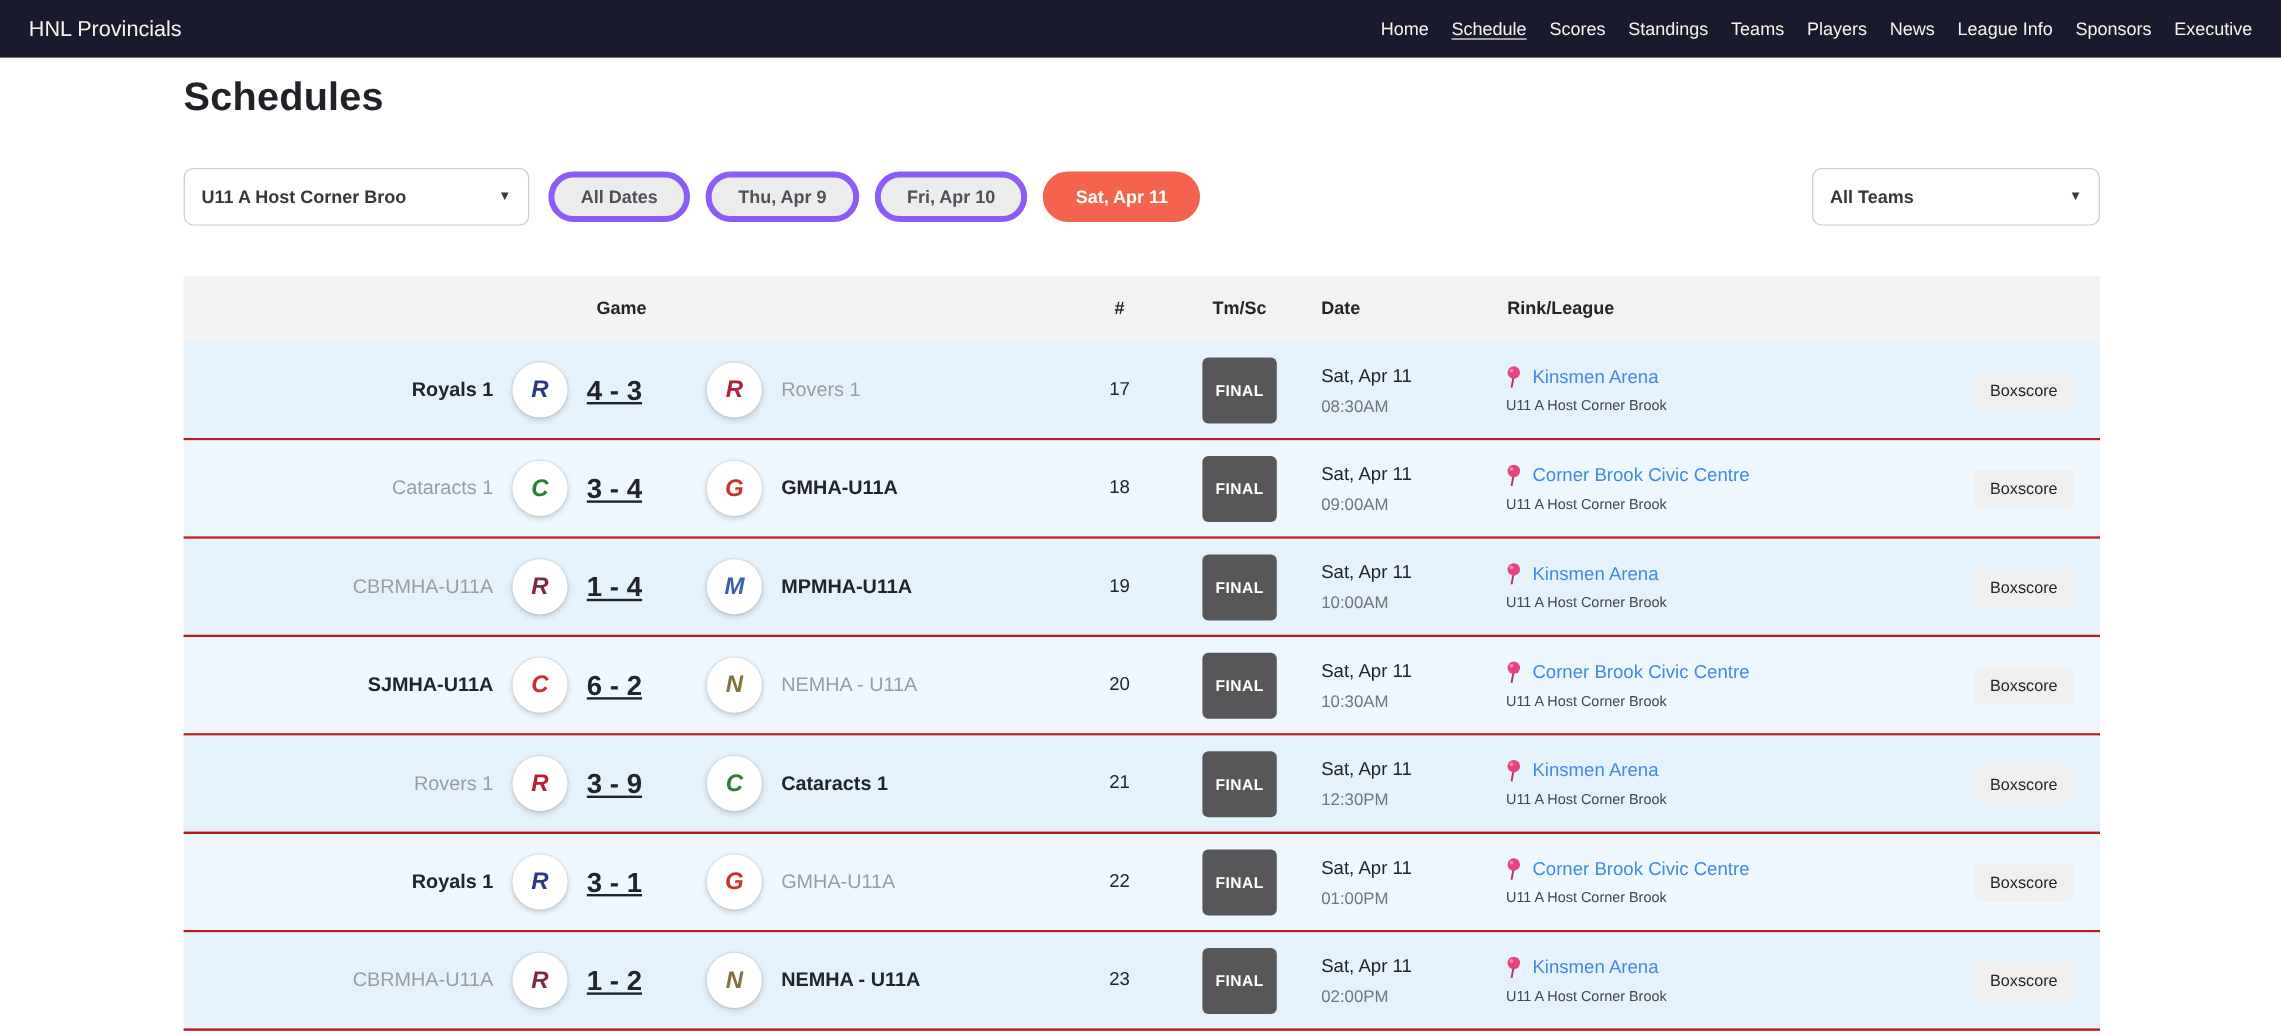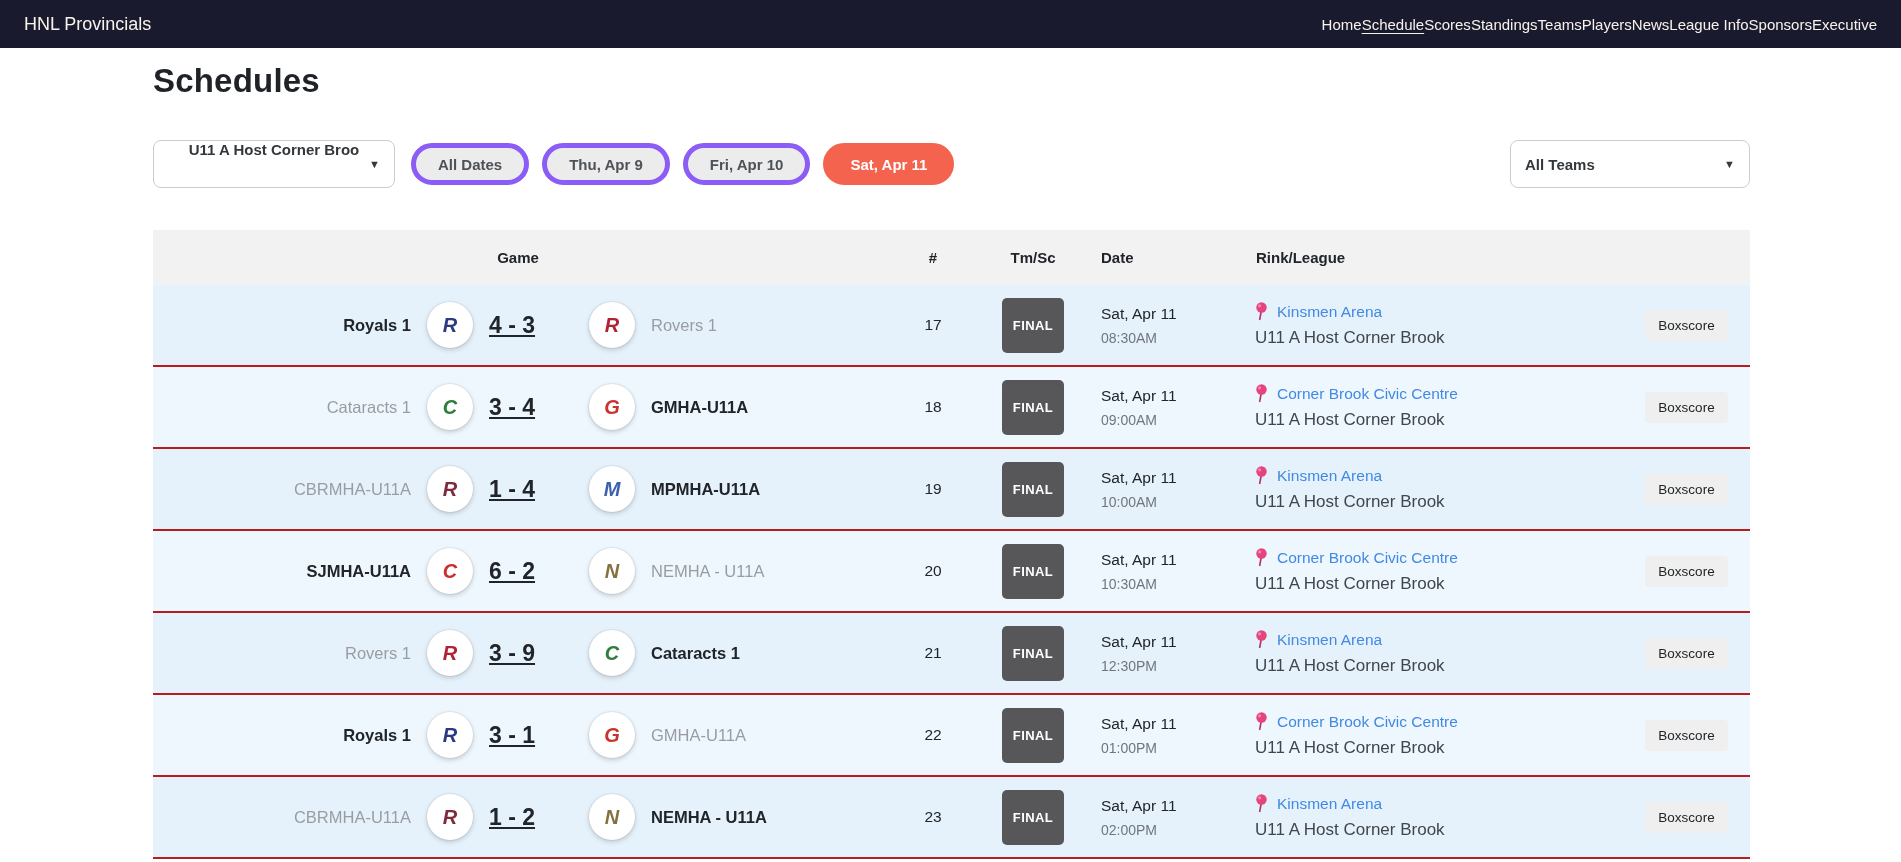--- a/index.html
+++ b/index.html
@@ -3,35 +3,35 @@
 <meta charset="utf-8">
 <style>
   * { margin:0; padding:0; box-sizing:border-box; }
   html,body { width:1901px; height:862px; overflow:hidden; background:#fff;
               font-family:"Liberation Sans", sans-serif; }
 
   
   .navbar { height:48px; background:#1a1a2e; display:flex; align-items:center;
             padding:0 24px; }
   .brand { color:#f7f3ea; font-size:18px; font-weight:400; }
-  .nav-links { margin-left:auto; display:flex; align-items:flex-end; }
+  .nav-links { margin-left:auto; display:flex; align-items:flex-end; gap:19px; }
   .nav-link { color:#f7f3ea; font-size:15px; text-decoration:none; cursor:pointer; }
   .nav-link.active { text-decoration:underline; text-underline-offset:3px; }
 
   
   .container { width:1597px; margin-left:153px; padding-top:14px; }
   h1.page-title { font-size:33px; font-weight:700; color:#1f2328; letter-spacing:.2px;
                   margin-bottom:40px; }
 
   
   .filterbar { display:flex; align-items:center; height:48px; margin-bottom:42px; }
   .select-box { height:48px; background:#fff; border:1px solid #c9ced3; border-radius:8px;
                 display:flex; align-items:center; padding:0 14px; cursor:pointer; }
   .select-box .label { font-size:15px; font-weight:700; color:#33383d; white-space:nowrap; }
-  .select-division { width:242px;flex-direction:column; }
+  .select-division { width:288px; }
   .select-teams { width:240px; margin-left:auto; }
   .caret { margin-left:auto; padding-left:12px; font-size:11px; color:#343a40; }
   .pills { display:flex; gap:13px; margin-left:16px; }
   .pill { height:42px; border-radius:21px; padding:16px 22px; display:flex; align-items:center;
           font-size:15px; font-weight:700; color:#4c5257; background:#ececec;
           border:5px solid #8b5cf6; cursor:pointer; white-space:nowrap; }
   .pill.active { background:#f4634e; border-color:#f4634e; color:#fff; }
 
   
   .grid-row { display:grid; grid-template-columns:730px 100px 100px 155px 385px 127px;
@@ -63,21 +63,21 @@
   .final-badge { display:inline-block; background:#575759; color:#fff; font-size:13px;
                  font-weight:700; letter-spacing:.4px; padding:20px 11px; border-radius:5px; }
 
   .date-cell { padding-left:18px; }
   .date-line { font-size:15.5px; color:#212529; }
   .time-line { font-size:14px; color:#6f767c; margin-top:7px; }
 
   .rink-cell { padding-left:17px; }
   .rink-line { display:flex; align-items:center; gap:9px; }
   .rink-link { font-size:15.5px; color:#4189e4; text-decoration:none; cursor:pointer; }
-  .league-line { font-size:17px; color:#41464b; margin-top:7px; padding-left:0; }
+  .league-line { font-size:12px; color:#41464b; margin-top:7px; padding-left:0; }
   .pin { width:13px; height:19px; flex:0 0 13px; }
 
   .box-cell { text-align:center; }
   .boxscore-btn { display:inline-block; background:#efefef; border:none; border-radius:4px;
                   padding:8px 13px; font-size:13.5px; font-weight:400; color:#212529;
                   font-family:"Liberation Sans", sans-serif; cursor:pointer; }
 </style>
 </head>
 <body>
 

